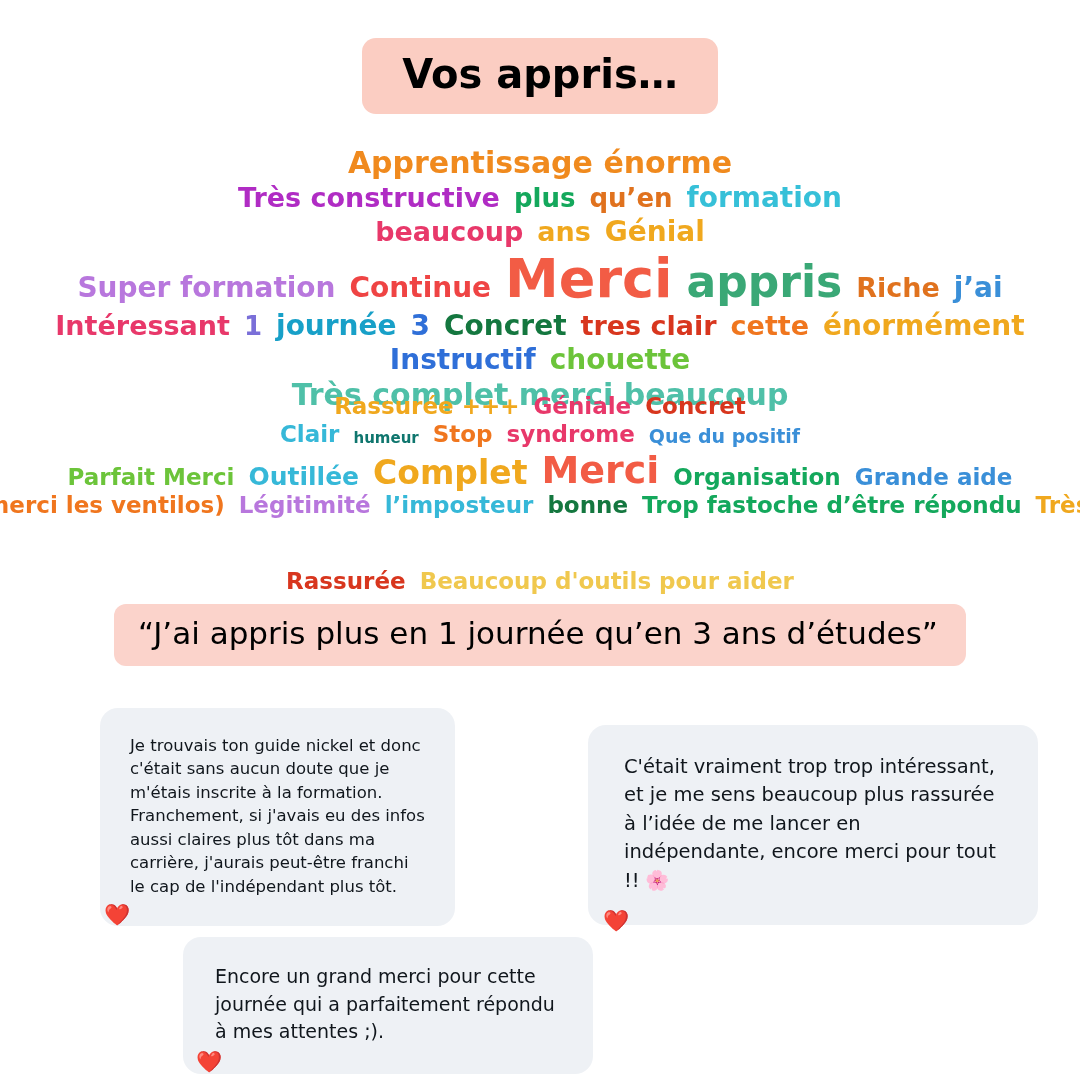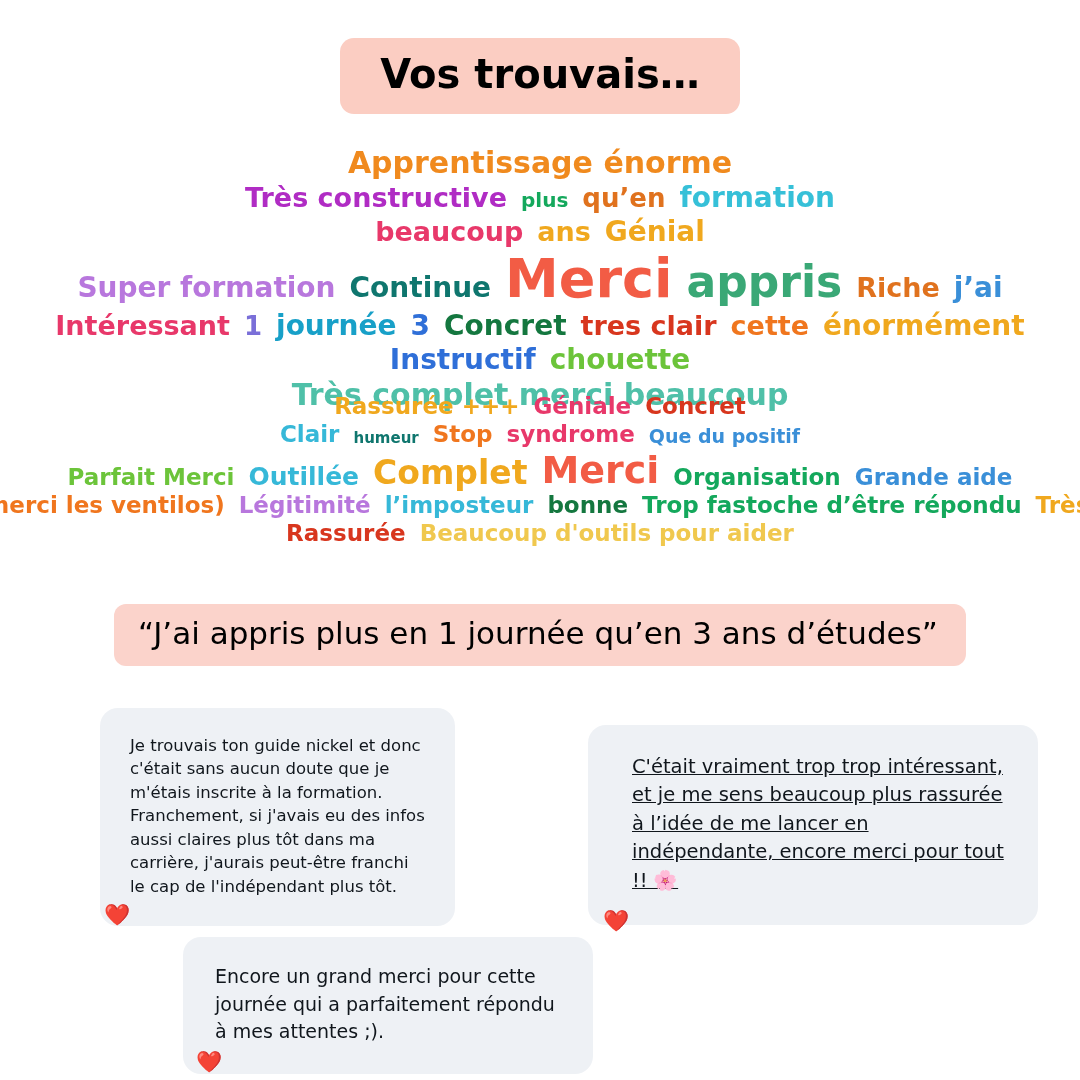--- a/index.html
+++ b/index.html
@@ -103,62 +103,61 @@
     padding: 14px 18px 16px 18px;
     font-size: 16.5px;
     line-height: 1.42;
   }
   #heart-1 { left: 104px; top: 905px; }
 
   #bubble-2 {
     left: 588px;
     top: 725px;
     width: 450px;
-    padding: 16px 20px 18px 32px;
+    padding: 16px 20px 18px 24px;
     font-size: 19.5px;
     line-height: 1.46;
-    text-decoration: underline;
   }
   #heart-2 { left: 603px; top: 911px; }
 
   #bubble-3 {
     left: 183px;
     top: 937px;
     width: 410px;
     padding: 14px 20px 16px 20px;
     font-size: 19px;
     line-height: 1.45;
   }
   #heart-3 { left: 196px; top: 1052px; }
 </style>
 </head>
 <body>
 
 <div class="title-wrap">
-  <div class="title-banner">Vos trouvais…</div>
+  <div class="title-banner">Vos appris…</div>
 </div>
 
 <div class="cloud" id="cloud-top">
     <div class="cloud-row">
       <span class="w" style="font-size: 30px; color: rgb(240, 138, 30);">Apprentissage énorme</span>
     </div>
     <div class="cloud-row">
       <span class="w" style="font-size: 27px; color: rgb(176, 44, 196);">Très constructive</span>
-      <span class="w" style="font-size: 20px; color: rgb(20, 168, 92);">plus</span>
+      <span class="w" style="font-size: 26px; color: rgb(20, 168, 92);">plus</span>
       <span class="w" style="font-size: 26px; color: rgb(224, 114, 30);">qu’en</span>
       <span class="w" style="font-size: 28px; color: rgb(54, 192, 216);">formation</span>
     </div>
     <div class="cloud-row">
       <span class="w" style="font-size: 27px; color: rgb(232, 56, 106);">beaucoup</span>
       <span class="w" style="font-size: 27px; color: rgb(240, 168, 30);">ans</span>
       <span class="w" style="font-size: 28px; color: rgb(240, 168, 30);">Génial</span>
     </div>
     <div class="cloud-row">
       <span class="w" style="font-size: 28px; color: rgb(184, 119, 221);">Super formation</span>
-      <span class="w" style="font-size: 28px; color: #0f766e;">Continue</span>
+      <span class="w" style="font-size: 28px; color: #ef4444;">Continue</span>
       <span class="w" style="font-size: 54px; color: rgb(242, 92, 69);">Merci</span>
       <span class="w" style="font-size: 44px; color: rgb(58, 168, 118);">appris</span>
       <span class="w" style="font-size: 27px; color: rgb(224, 114, 30);">Riche</span>
       <span class="w" style="font-size: 28px; color: rgb(58, 143, 216);">j’ai</span>
     </div>
     <div class="cloud-row">
       <span class="w" style="font-size: 27px; color: rgb(232, 56, 106);">Intéressant</span>
       <span class="w" style="font-size: 26px; color: rgb(122, 111, 216);">1</span>
       <span class="w" style="font-size: 28px; color: rgb(24, 160, 200);">journée</span>
       <span class="w" style="font-size: 28px; color: rgb(47, 111, 216);">3</span>
@@ -199,21 +198,21 @@
     </div>
     <div class="cloud-row">
       <span class="w" style="font-size: 23px; color: rgb(240, 118, 30);">Chaud (merci les ventilos)</span>
       <span class="w" style="font-size: 23px; color: rgb(184, 119, 221);">Légitimité</span>
       <span class="w" style="font-size: 23px; color: rgb(54, 184, 216);">l’imposteur</span>
       <span class="w" style="font-size: 23px; color: rgb(20, 119, 63);">bonne</span>
       <span class="w" style="font-size: 23px; color: rgb(20, 168, 92);">Trop fastoche d’être répondu</span>
       <span class="w" style="font-size: 23px; color: rgb(240, 168, 30);">Très concret</span>
     </div>
     <div class="cloud-row">
-      <span class="w" style="font-size: 23px; color: rgb(216, 54, 30);">Rassurée</span>
+      <span class="w" style="font-size: 23px; color: rgb(216, 54, 30); margin-top: 48px;">Rassurée</span>
       <span class="w" style="font-size: 23px; color: rgb(240, 200, 78);">Beaucoup d'outils pour aider</span>
     </div>
   </div>
 
 <div class="quote-wrap">
   <div class="quote-banner">“J’ai appris plus en 1 journée qu’en 3 ans d’études”</div>
 </div>
 
 <div class="bubble" id="bubble-1">
   <p>Je trouvais ton guide nickel et donc c'était sans aucun doute que je m'étais inscrite à la formation. Franchement, si j'avais eu des infos aussi claires plus tôt dans ma carrière, j'aurais peut-être franchi le cap de l'indépendant plus tôt.</p>

